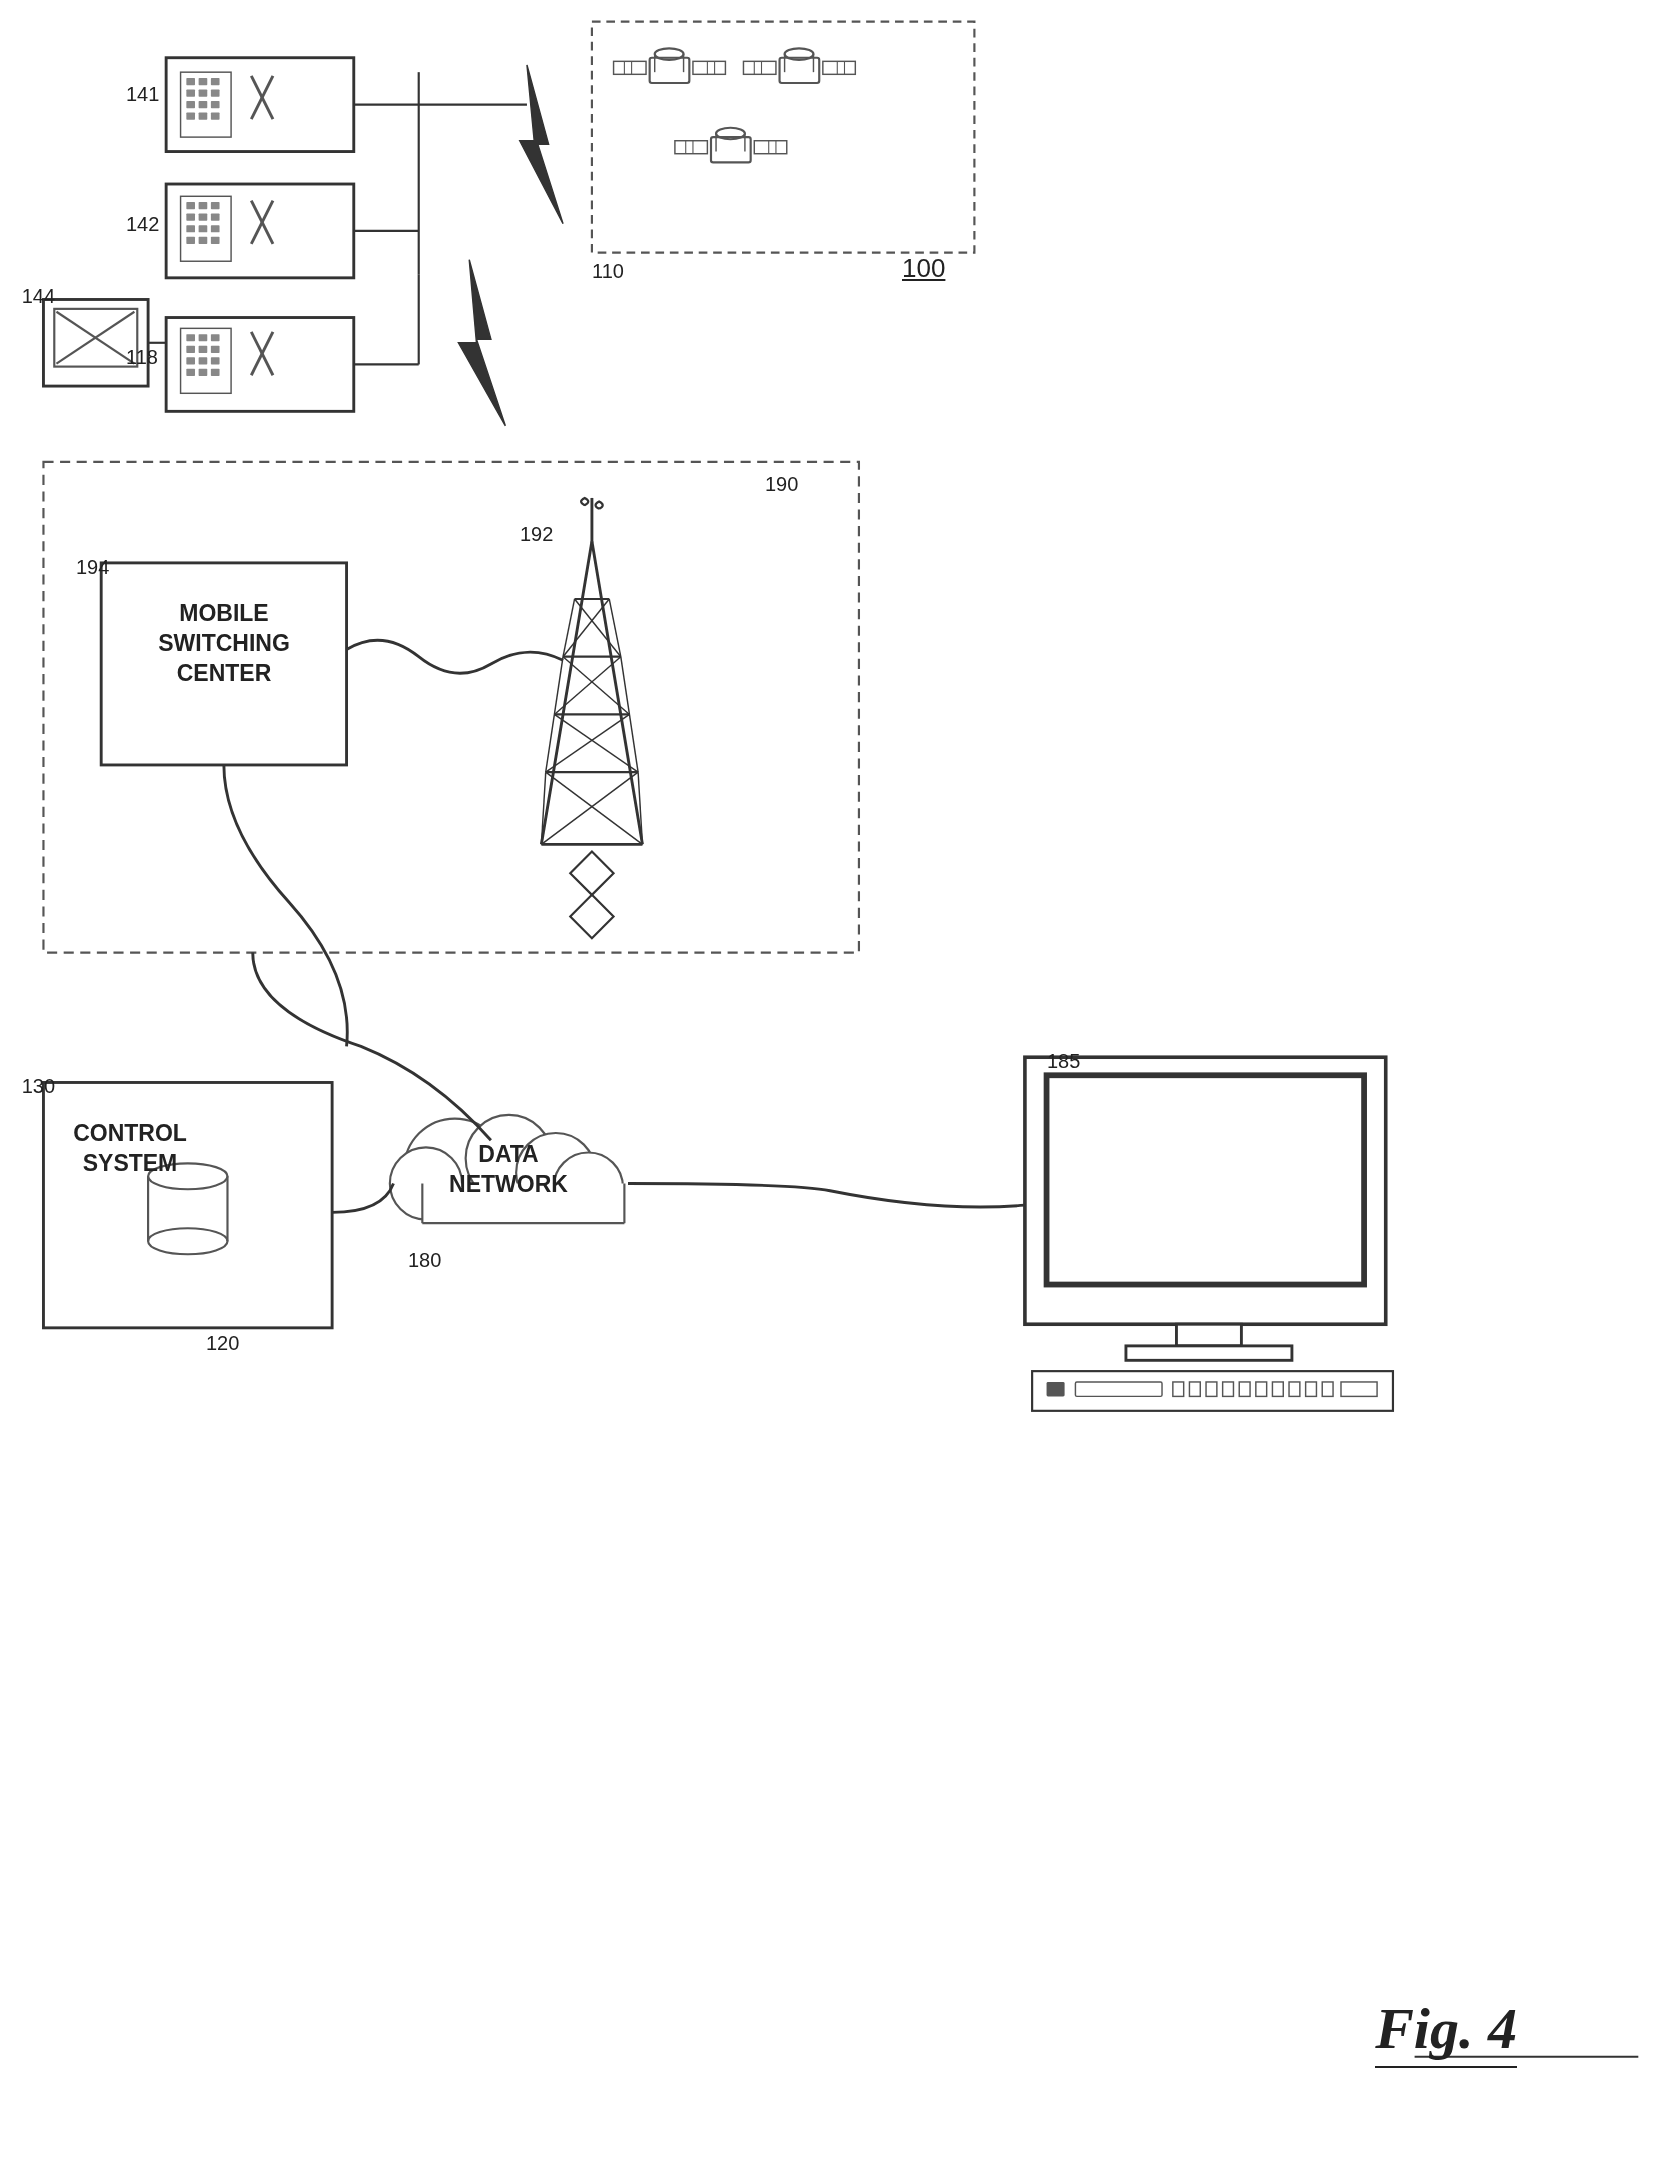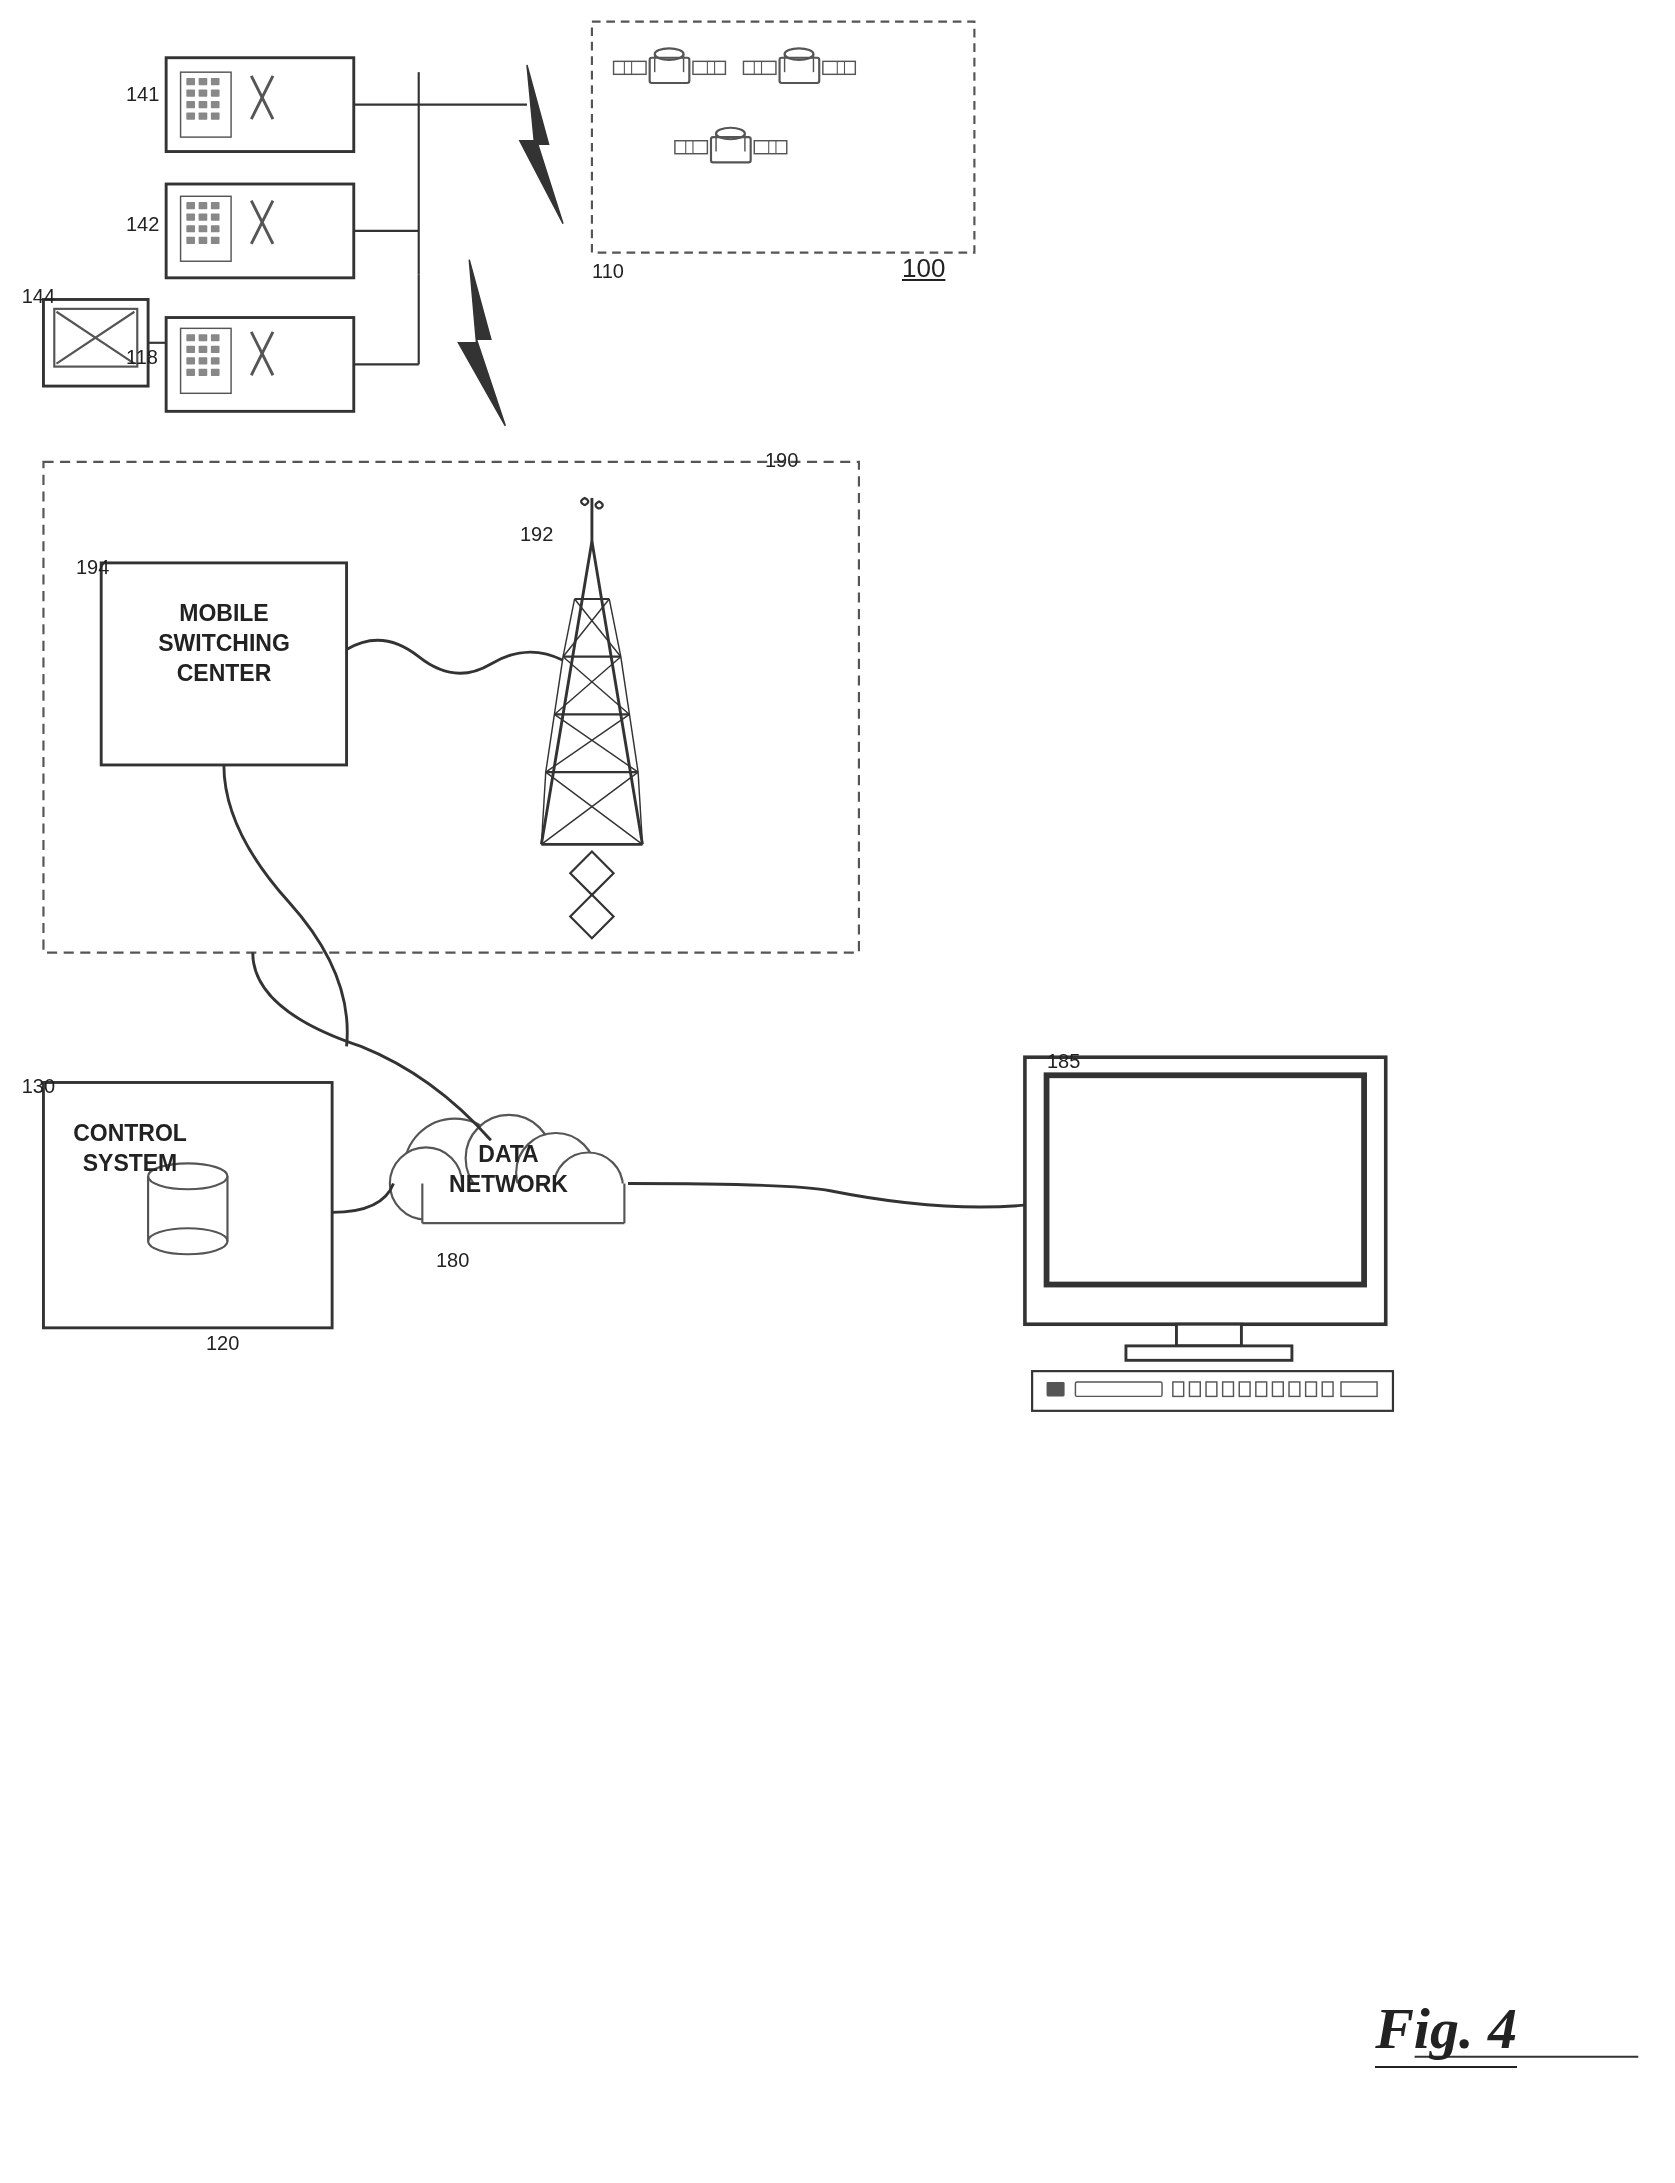--- a/index.html
+++ b/index.html
@@ -295,40 +295,40 @@
   <div class="label" style="left:126px; top:213px;">142</div>
 
   <div class="label" style="left:126px; top:346px;">118</div>
 
   <div class="label" style="left:21.7px; top:285px;">144</div>
 
   <div class="label" style="left:592px; top:260px;">110</div>
 
   <div class="label" style="left:902px; top:253px; text-decoration: underline; font-size:26px;text-align:center;">100</div>
 
-  <div class="label" style="left:765px; top:449px;text-align:center;">190</div>
+  <div class="label" style="left:765px; top:473px;text-align:center;">190</div>
 
   <div class="label" style="left:76px; top:556px;">194</div>
 
   <div class="box-text" style="left:123px; top:599px; width:202px;">MOBILE
 SWITCHING
 CENTER</div>
 
   <div class="label" style="left:520px; top:491px;margin-top:32px;">192</div>
 
   <div class="label" style="left:21.7px; top:1075px;">130</div>
 
   <div class="box-text" style="left:58px; top:1119px; width:144px;">CONTROL
 SYSTEM</div>
 
   <div class="label" style="left:206px; top:1332px;">120</div>
 
   <div class="box-text" style="left:422px; top:1140px; width:173px;">DATA
 NETWORK</div>
 
-  <div class="label" style="left:408px; top:1249px;margin-left:28px;">180</div>
+  <div class="label" style="left:408px; top:1249px;">180</div>
 
   <div class="label" style="left:1047px; top:1050px;">185</div>
 
   <div style="position:absolute; bottom:115px; right:87px; font-size:58px; font-style:italic; font-weight:bold; color:#222; font-family:'Times New Roman', serif; border-bottom:2.9px solid #222; padding-bottom:3.6px;">Fig. 4</div>
 
 </div>
 
 
 </body></html>

